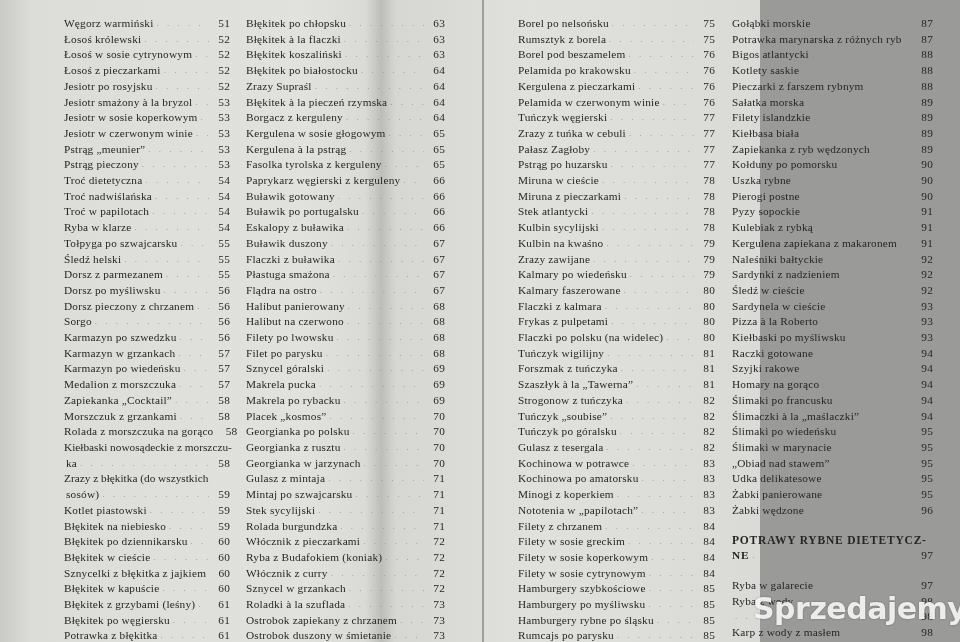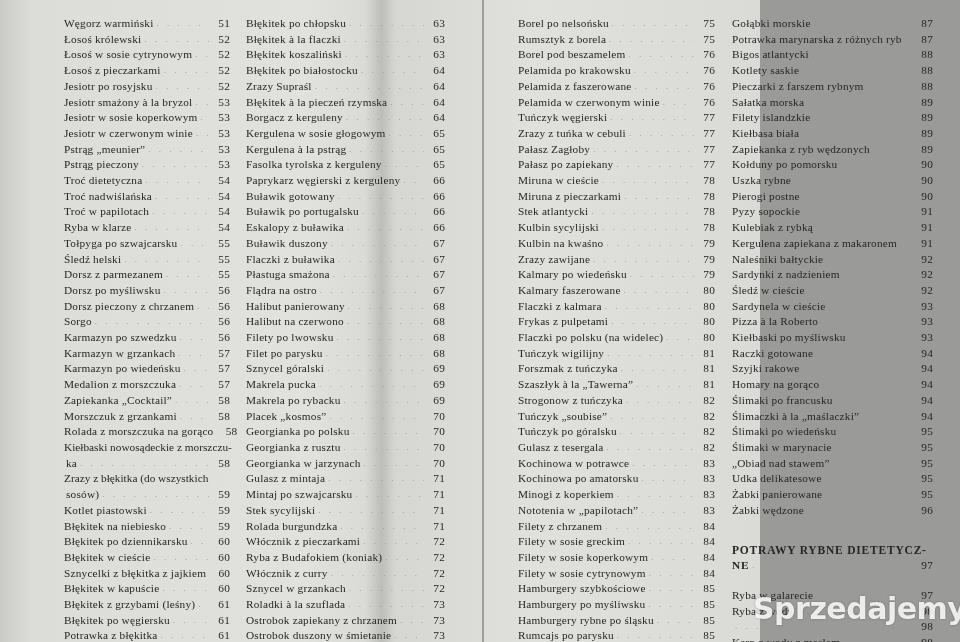--- a/index.html
+++ b/index.html
@@ -28,21 +28,20 @@
   .entry .t { flex: 0 0 auto; }
   .entry .dots {
     flex: 1 1 auto; overflow: hidden; margin: 0 3px;
     color: #8c8c8a; letter-spacing: 3px; font-size: 9px;
   }
   .entry .dots::after { content: ". . . . . . . . . . . . . . . . . . . . . . . . . . . . . . . . . . . . . . . . ."; }
   .entry .p { flex: 0 0 auto; width: 18px; text-align: right; }
   .first-line { display:block; white-space: nowrap; }
   .heading {
     font-weight: bold; letter-spacing: 0.8px; font-size: 11.5px;
-    margin-top: 10px;
   }
   .gap { height: 14px; }
   .watermark {
     position: absolute; left: 753px; top: 591px;
     font-family: "DejaVu Sans", sans-serif; font-weight: bold;
     font-size: 30px; color: rgba(255,255,255,0.88);
     text-shadow: 0 0 2px rgba(0,0,0,0.35); letter-spacing: -0.5px;
   }
   .wm-badge {
     position: absolute; left: 960px; top: 587px; width: 26px; height: 26px;
@@ -633,21 +632,21 @@
       </div>
       <div>
         <div class="entry">
           <span class="t">Pelamida po krakowsku</span>
           <span class="dots"></span>
           <span class="p">76</span>
         </div>
       </div>
       <div>
         <div class="entry">
-          <span class="t">Pelamida z faszerowane</span>
+          <span class="t">Kergulena z pieczarkami</span>
           <span class="dots"></span>
           <span class="p">76</span>
         </div>
       </div>
       <div>
         <div class="entry">
           <span class="t">Pelamida w czerwonym winie</span>
           <span class="dots"></span>
           <span class="p">76</span>
         </div>
@@ -668,21 +667,21 @@
       </div>
       <div>
         <div class="entry">
           <span class="t">Pałasz Zagłoby</span>
           <span class="dots"></span>
           <span class="p">77</span>
         </div>
       </div>
       <div>
         <div class="entry">
-          <span class="t">Pałasz po zapiekany</span>
+          <span class="t">Pstrąg po huzarsku</span>
           <span class="dots"></span>
           <span class="p">77</span>
         </div>
       </div>
       <div>
         <div class="entry">
           <span class="t">Miruna w cieście</span>
           <span class="dots"></span>
           <span class="p">78</span>
         </div>

